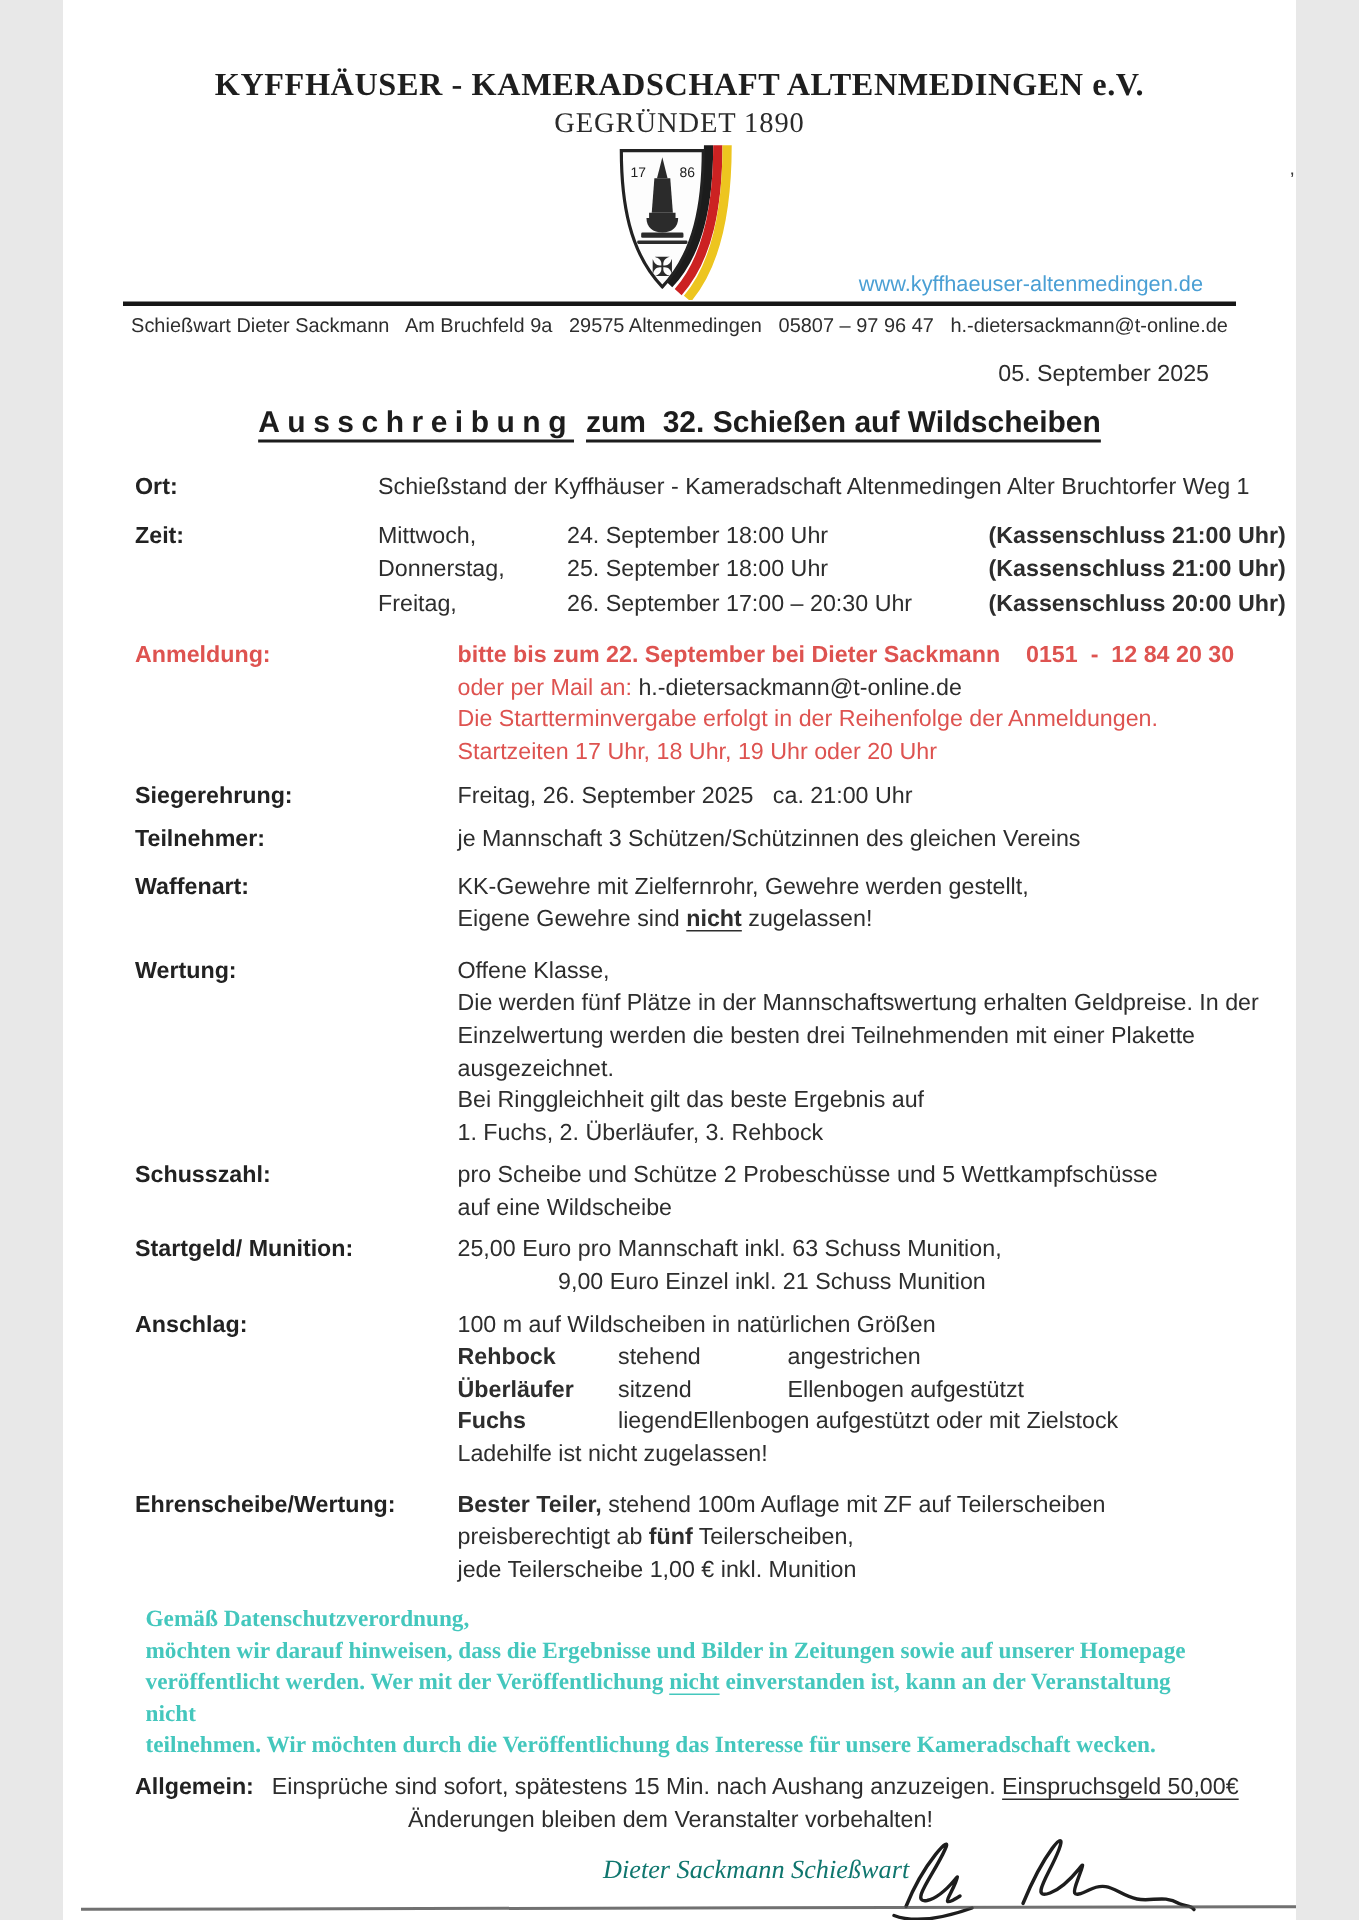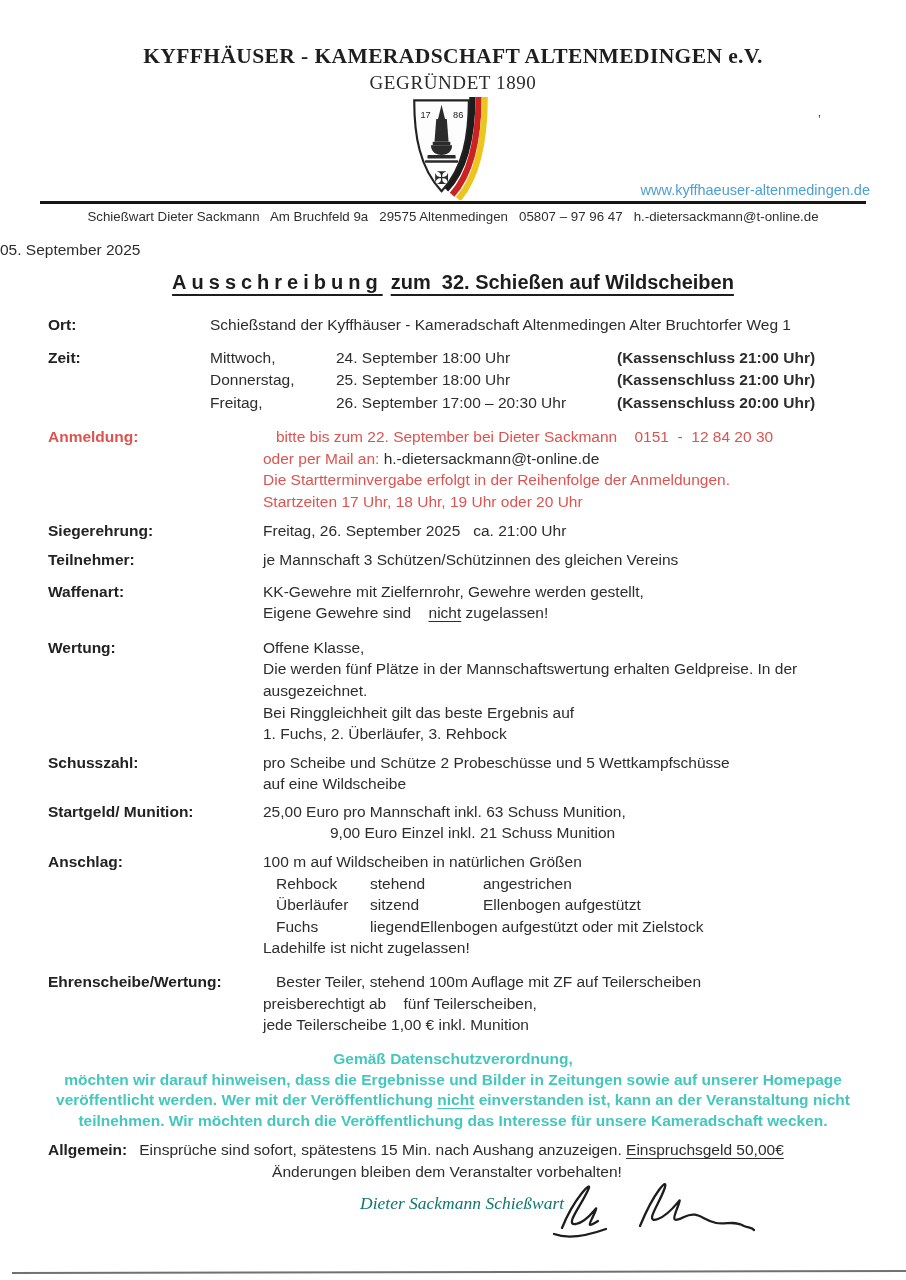--- a/index.html
+++ b/index.html
@@ -1,60 +1,60 @@
 <!DOCTYPE html>
 <html><head>
 <meta charset="utf-8">
 <style>
   html,body { margin:0; padding:0; background:#e8e8e8; }
   .page {
-    width:906px; height:1280px; position:relative; margin:0 auto;
+    width:822px; height:1280px; position:relative; margin:0 auto;
     background:#ffffff; overflow:hidden;
     font-family:"Liberation Sans", sans-serif;
     font-size:15.5px; color:#2d2d2d;
   }
   .pre { white-space:pre-wrap; }
 
   
   .club-name { padding-top:44px; text-align:center; font-family:"Liberation Serif", serif;
     font-weight:700; font-size:21.5px; letter-spacing:.4px; color:#1e1e1e; }
   .founded  { text-align:center; font-family:"Liberation Serif", serif; font-size:19px;
     margin-top:3px; letter-spacing:.6px; color:#2a2a2a; }
   .logo-wrap { text-align:center; margin-top:2px; height:102px; }
-  .website  { text-align:right; padding-right:36px; margin-top:-16px;
+  .website  { text-align:right; padding-right:62px; margin-top:-16px;
     color:#4a9fd4; font-size:14.5px; }
   .rule { margin:3px 40px 0 40px; border-top:3px solid #161616; }
   .contact { text-align:center; font-size:13.3px; margin-top:5px; color:#2e2e2e; }
 
-  .date  { margin-top:17px; }
+  .date  { text-align:right; padding-right:58px; margin-top:17px; }
   .title { text-align:center; margin-top:12px; font-weight:700; font-size:20px; color:#1d1d1d; }
   .title-inner { text-decoration:underline; text-underline-offset:5px; text-decoration-thickness:2px; }
   .t1 { letter-spacing:5px; }
   .t2 { margin-left:8px;margin-top:44px; }
 
   
   .row  { position:relative; line-height:21.6px; }
   .lbl  { position:absolute; left:48px; top:0; font-weight:700; color:#222; }
   .c210 { margin-left:210px; }
   .c263 { margin-left:263px; }
 
   .red  { color:#de5350; }
-  .bold { font-weight:400;margin-left:13px; }
+  .bold { font-weight:700; }
   .und  { text-decoration:underline; text-underline-offset:3px; }
 
   .zgrid { display:grid; grid-template-columns:110px 265px auto; line-height:22.8px;gap:16px; }
   .zclose { font-weight:700; }
 
   .agrid   { display:grid; grid-template-columns:107px 113px auto; }
   .agrid-f { display:grid; grid-template-columns:107px auto; }
 
   .indent67 { margin-left:67px; }
 
-  .privacy { text-align:center; font-weight:700; color:#44c7bd; line-height:20.8px;
-    margin-top:13px; padding:0 55px; }
+  .privacy { text-align:left; font-weight:700; color:#44c7bd; line-height:20.8px;
+    margin-top:13px; padding:0 55px;font-family:Liberation Serif, serif; }
 
   .allg { padding-left:48px; line-height:21.6px; }
   .allg .lbl-inline { font-weight:700; color:#222; margin-right:12px; }
   .allg-line2 { text-align:center; padding-right:60px; }
 
   .sigrow { position:relative; height:78px; margin-top:2px; }
   .sig-caption { position:absolute; left:360px; top:9px;
     font-family:"Liberation Serif", serif; font-style:italic; font-size:17.5px; color:#0f766e; }
   .sig-svg { position:absolute; left:548px; top:-14px; }
 
@@ -156,20 +156,21 @@
       <div>KK-Gewehre mit Zielfernrohr, Gewehre werden gestellt,</div>
       <div><span>Eigene Gewehre sind </span><span class="bold und">nicht</span><span> zugelassen!</span></div>
     </div>
   </div>
 
   <div class="row" style="margin-top:13px;">
     <span class="lbl">Wertung:</span>
     <div class="c263">
       <div>Offene Klasse,</div>
       <div>Die werden fünf Plätze in der Mannschaftswertung erhalten Geldpreise. In der</div>
+      <div>Einzelwertung werden die besten drei Teilnehmenden mit einer Plakette</div>
       <div>ausgezeichnet.</div>
       <div>Bei Ringgleichheit gilt das beste Ergebnis auf</div>
       <div>1. Fuchs, 2. Überläufer, 3. Rehbock</div>
     </div>
   </div>
 
   <div class="row" style="margin-top:7px;">
     <span class="lbl">Schusszahl:</span>
     <div class="c263">
       <div>pro Scheibe und Schütze 2 Probeschüsse und 5 Wettkampfschüsse</div>

